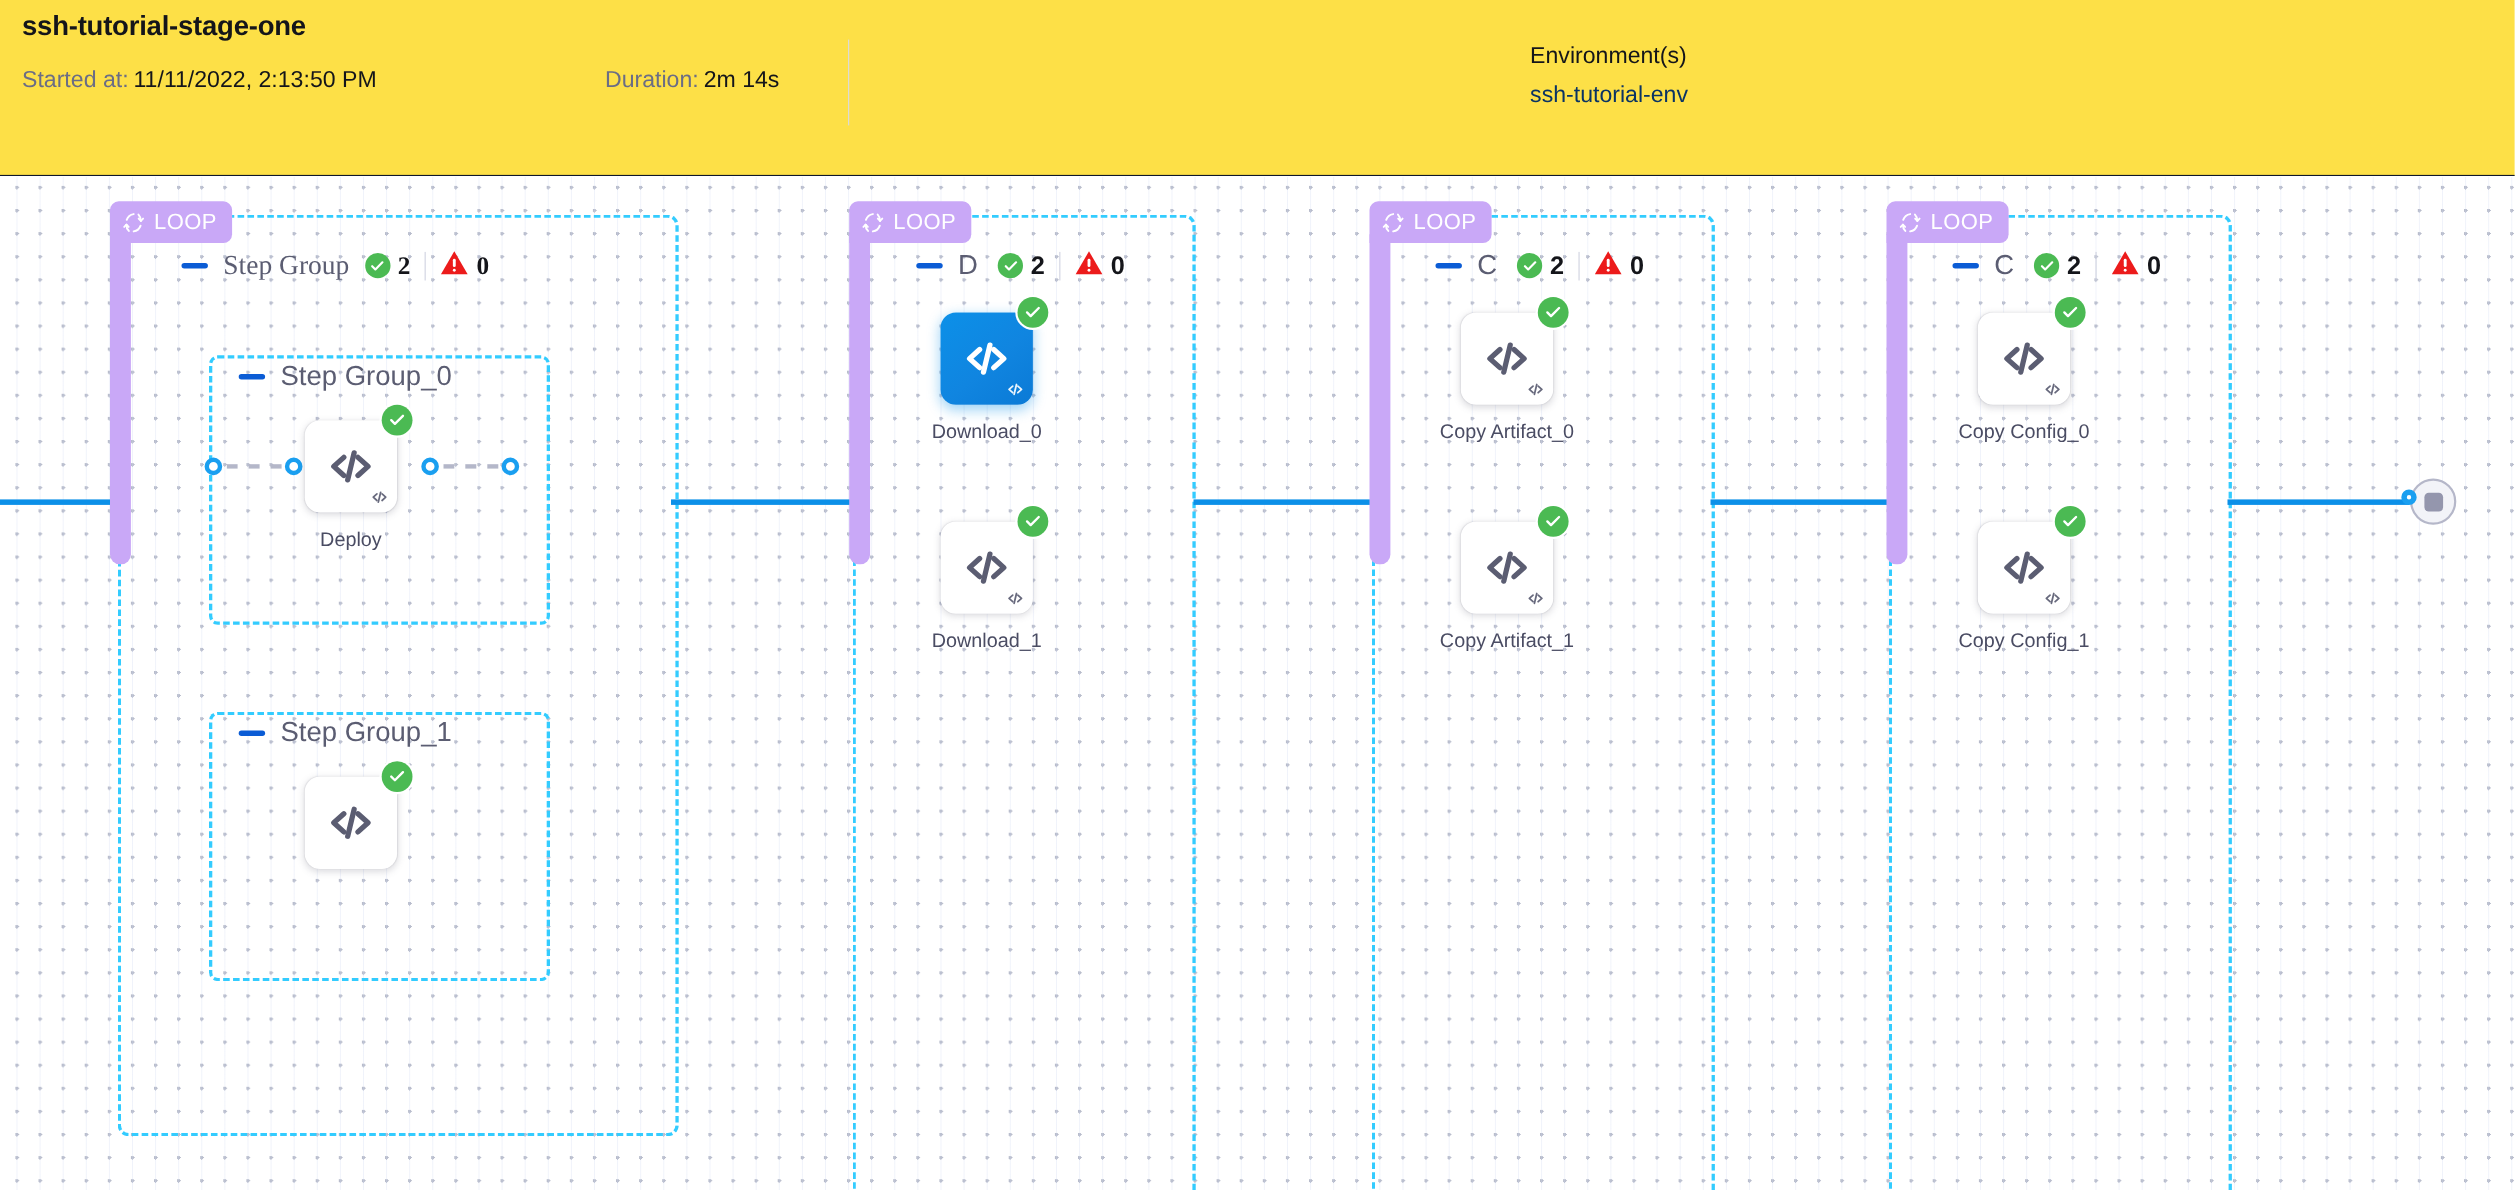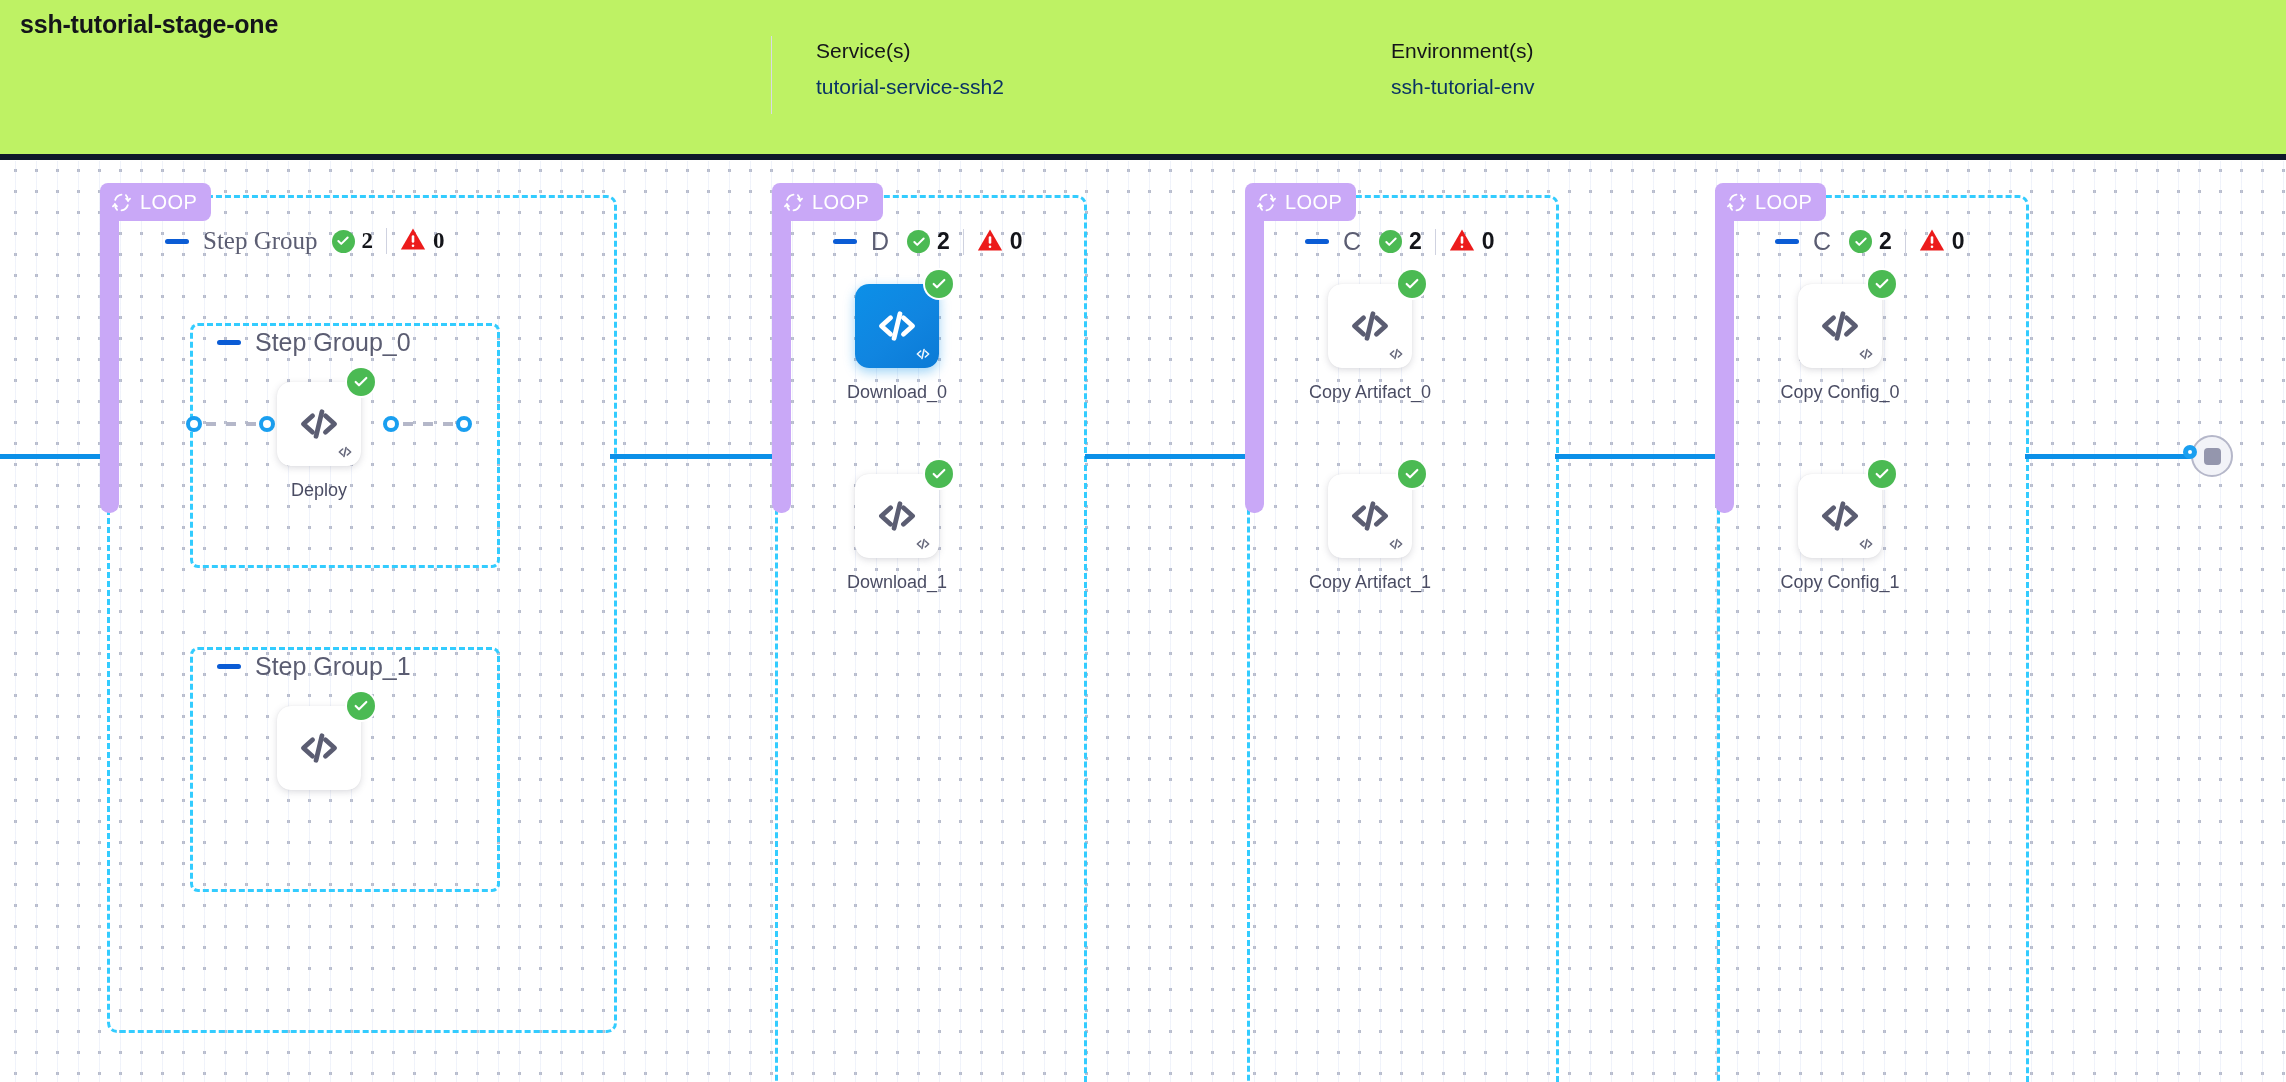--- a/index.html
+++ b/index.html
@@ -7,22 +7,22 @@
     width: 2286px; height: 1082px;
     overflow: hidden;
     font-family: "Liberation Sans", sans-serif;
     background: #ffffff;
   }
 
   
   #header {
     position: absolute; left: 0; top: 0;
     width: 2286px; height: 160px;
-    background: #bef264;
-    border-bottom: 6px solid #0f172a;
+    background: #fde047;
+    border-bottom: 1px solid #0f172a;
   }
   #stage-title {
     position: absolute; left: 20px; top: 10px;
     font-size: 25px; font-weight: bold; color: #14151a;
     letter-spacing: -0.2px;
   }
   #meta-row {
     position: absolute; left: 20px; top: 58px;
     display: flex; align-items: flex-start;
   }
@@ -181,27 +181,33 @@
     background: #ffffff; border: 5px solid #1a9ff0; z-index: 4;
   }
 </style>
 </head>
 <body>
 
 <div id="header">
 
   <div id="stage-title">ssh-tutorial-stage-one</div>
 
+  <div id="meta-row">
+    <div id="started-block">
+      <span class="meta-inline meta-label">Started at:</span>
+      <span class="meta-inline meta-value">11/11/2022, 2:13:50 PM</span>
+    </div>
+    <div id="duration-block">
+      <span class="meta-inline meta-label">Duration:</span>
+      <span class="meta-inline meta-value">2m 14s</span>
+    </div>
+  </div>
 
   <div class="vdiv" style="left:771px;"></div>
 
-  <div class="meta-col" style="left:816px;">
-    <div class="col-title">Service(s)</div>
-    <div class="col-link">tutorial-service-ssh2</div>
-  </div>
 
   <div class="meta-col" style="left:1391px;">
     <div class="col-title">Environment(s)</div>
     <div class="col-link">ssh-tutorial-env</div>
   </div>
 </div>
 
 <div id="canvas">
 
   <div class="edge" style="left:0px;   top:293px; width:110px;"></div>

